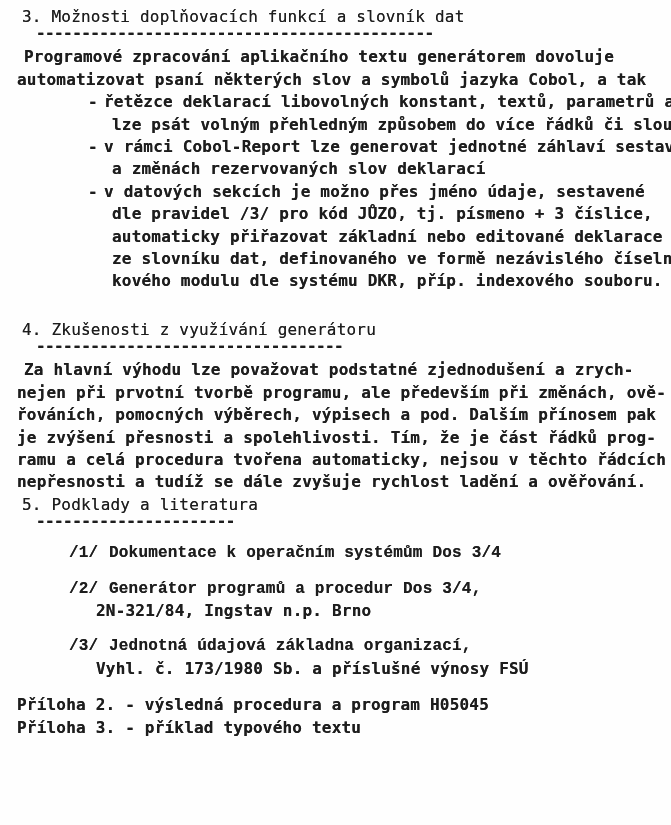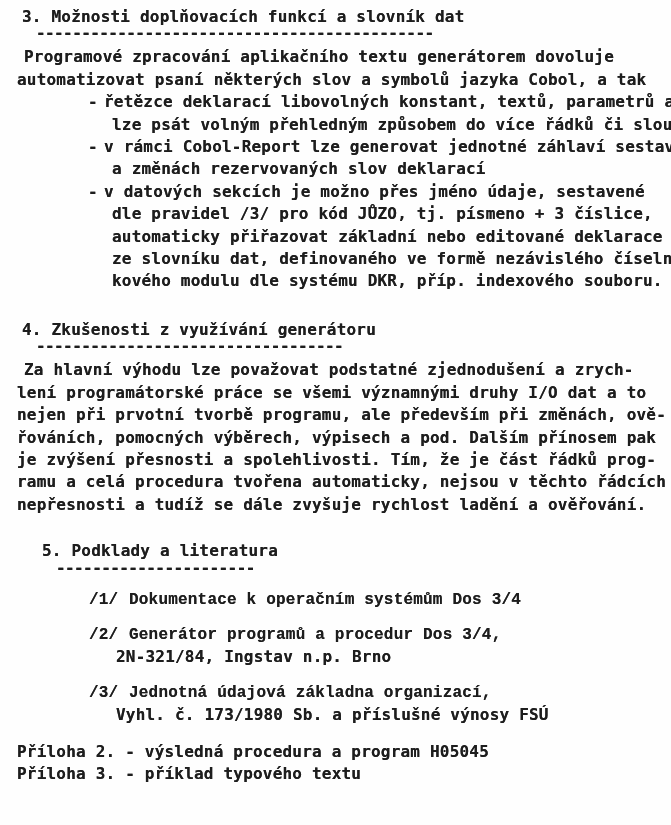--- a/index.html
+++ b/index.html
@@ -18,41 +18,41 @@
   .ln{
     line-height:22.4px;
     white-space:pre;
     padding-left:17px;
   }
   .hd{
     margin:0;
     padding-left:22px;
     line-height:22.4px;
     font-size:inherit;
-    font-weight:bold;
+    font-weight:normal;
     white-space:pre;
   }
   .rule{
     margin-left:36px;
     height:13px;
     line-height:9px;
     letter-spacing:-.6px;
     overflow:hidden;
     white-space:pre;
     margin-bottom:5px;
   }
   .indent1{padding-left:24px;}
   .bfirst{padding-left:88px;}
   .bcont{padding-left:112px;}
   .marker{display:inline-block;width:16px;}
   .rfirst{padding-left:69px;font-family:Liberation Mono, monospace;}
   .rlabel{display:inline-block;width:40px;}
   .rcont{padding-left:96px;}
   .gap-s4{margin-top:26px;}
-  .gap-s5{margin-top:24px;padding-left:20px;}
+  .gap-s5{}
   .ref-gap{margin-top:13px;}
   .att-gap{margin-top:14px;}
 </style>
 </head>
 <body>
 
 <div class="page">
 
   <section>
     <h2 class="hd">3. Možnosti doplňovacích funkcí a slovník dat</h2>
@@ -72,21 +72,20 @@
     <div class="ln bcont">automaticky přiřazovat základní nebo editované deklarace</div>
     <div class="ln bcont">ze slovníku dat, definovaného ve formě nezávislého číselní-</div>
     <div class="ln bcont">kového modulu dle systému DKR, příp. indexového souboru.</div>
   </section>
 
   <section class="gap-s4">
     <h2 class="hd">4. Zkušenosti z využívání generátoru</h2>
     <div class="rule">----------------------------------</div>
 
     <div class="ln indent1">Za hlavní výhodu lze považovat podstatné zjednodušení a zrych-</div>
-    <div class="ln">lení programátorské práce se všemi významnými druhy I/O dat a to</div>
     <div class="ln">nejen při prvotní tvorbě programu, ale především při změnách, ově-</div>
     <div class="ln">řováních, pomocných výběrech, výpisech a pod. Dalším přínosem pak</div>
     <div class="ln">je zvýšení přesnosti a spolehlivosti. Tím, že je část řádků prog-</div>
     <div class="ln">ramu a celá procedura tvořena automaticky, nejsou v těchto řádcích</div>
     <div class="ln">nepřesnosti a tudíž se dále zvyšuje rychlost ladění a ověřování.</div>
   </section>
 
   <section class="gap-s5">
     <h2 class="hd">5. Podklady a literatura</h2>
     <div class="rule">----------------------</div>

